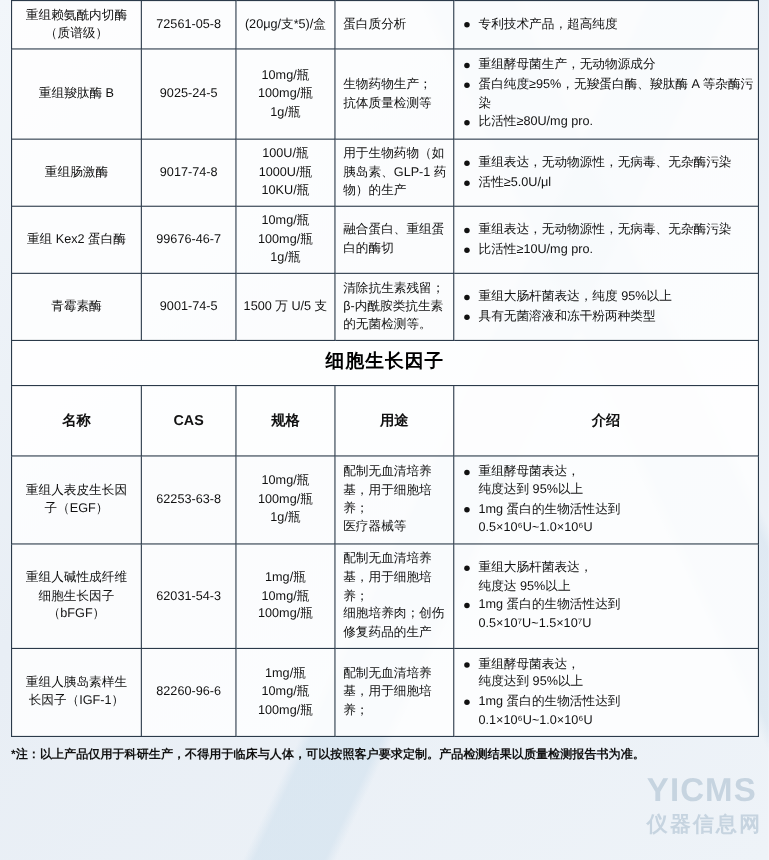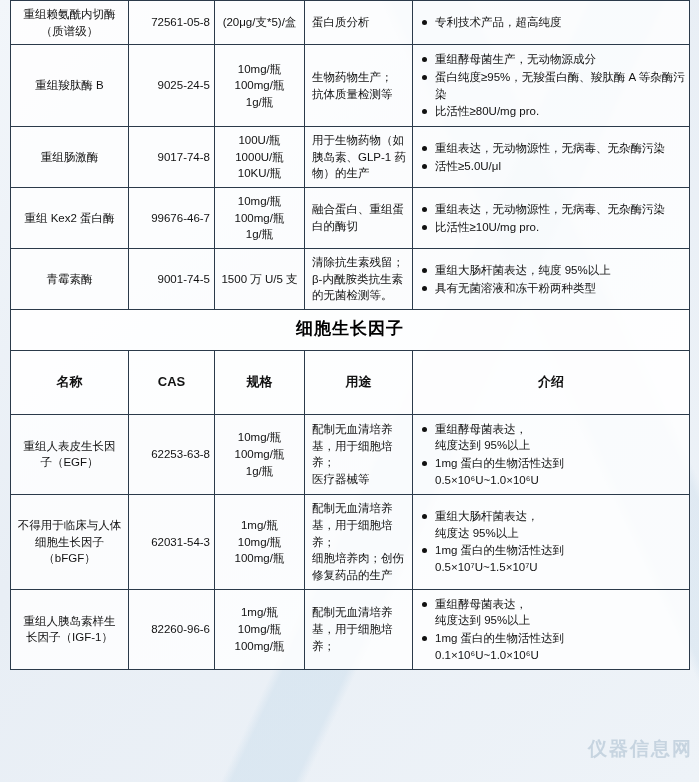--- a/index.html
+++ b/index.html
@@ -35,21 +35,21 @@
   }
   td, th {
     border: 1px solid #2b3a4a;
     vertical-align: middle;
     padding: 5px 4px;
     font-size: 11.5px;
     color: #111;
     line-height: 1.45;
   }
   .c-name   { width: 118px; text-align: center; }
-  .c-cas    { width:  86px; text-align: right; }
+  .c-cas    { width:  86px; text-align: center; }
   .c-spec   { width:  90px; text-align: center; }
   .c-use    { width: 108px; text-align: left; padding-left: 7px; }
   .c-intro  { width: 277px; text-align: left; padding-left: 4px; }
 
   .section-title td {
     text-align: center;
     font-size: 17px;
     font-weight: bold;
     letter-spacing: 1px;
     padding: 7px 0 8px 0;
@@ -248,21 +248,21 @@
             <li>
               <span>1mg 蛋白的生物活性达到</span><br>
               <span>0.5×10⁶U~1.0×10⁶U</span>
             </li>
           </ul>
         </td>
       </tr>
 
       <tr>
         <td class="c-name">
-          <div>不得用于临床与人体</div>
+          <div>重组人碱性成纤维</div>
           <div>细胞生长因子</div>
           <div>（bFGF）</div>
         </td>
         <td class="c-cas">62031-54-3</td>
         <td class="c-spec">
           <div>1mg/瓶</div>
           <div>10mg/瓶</div>
           <div>100mg/瓶</div>
         </td>
         <td class="c-use">
@@ -310,18 +310,20 @@
               <span>1mg 蛋白的生物活性达到</span><br>
               <span>0.1×10⁶U~1.0×10⁶U</span>
             </li>
           </ul>
         </td>
       </tr>
 
     </tbody>
   </table>
 
+  <div class="note">*注：以上产品仅用于科研生产，不得用于临床与人体，可以按照客户要求定制。产品检测结果以质量检测报告书为准。</div>
 
   <div class="wm">
+    <span>YICMS</span>
     <small>仪器信息网</small>
   </div>
 
 </div>
 
 </body></html>

